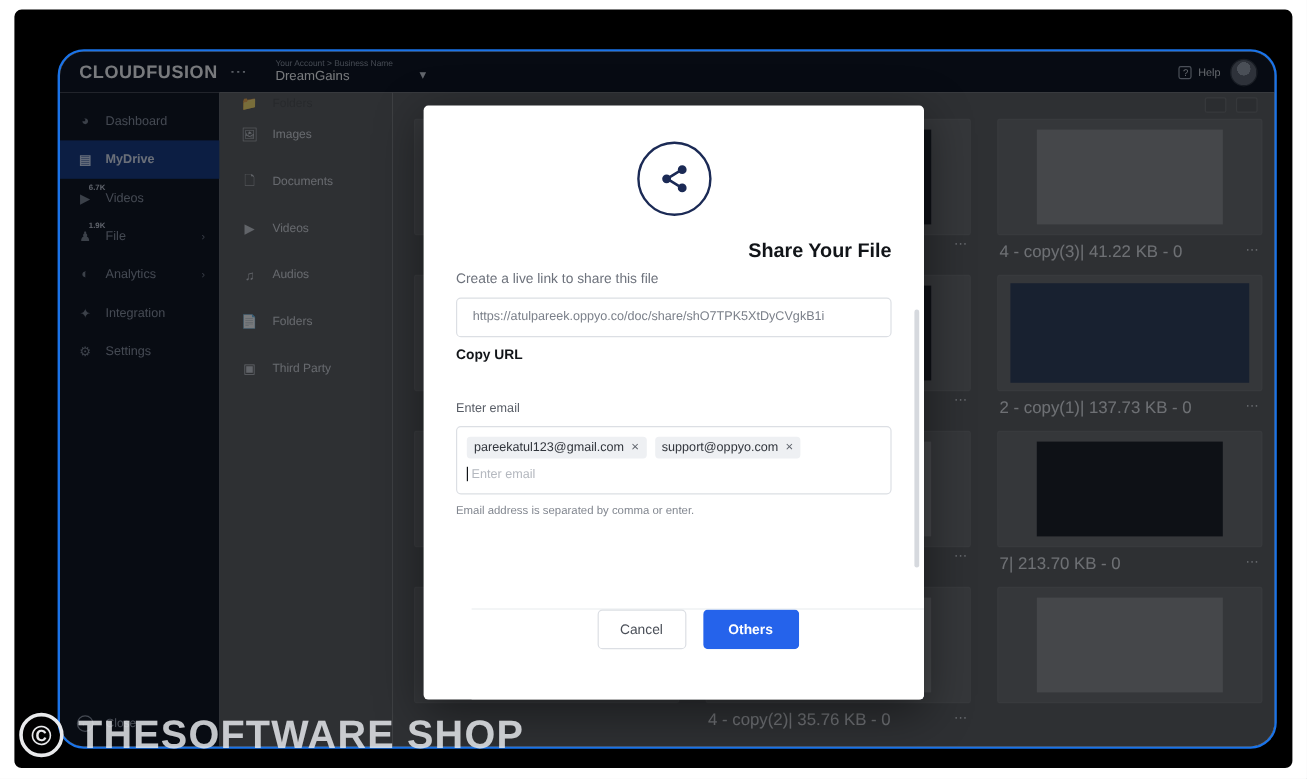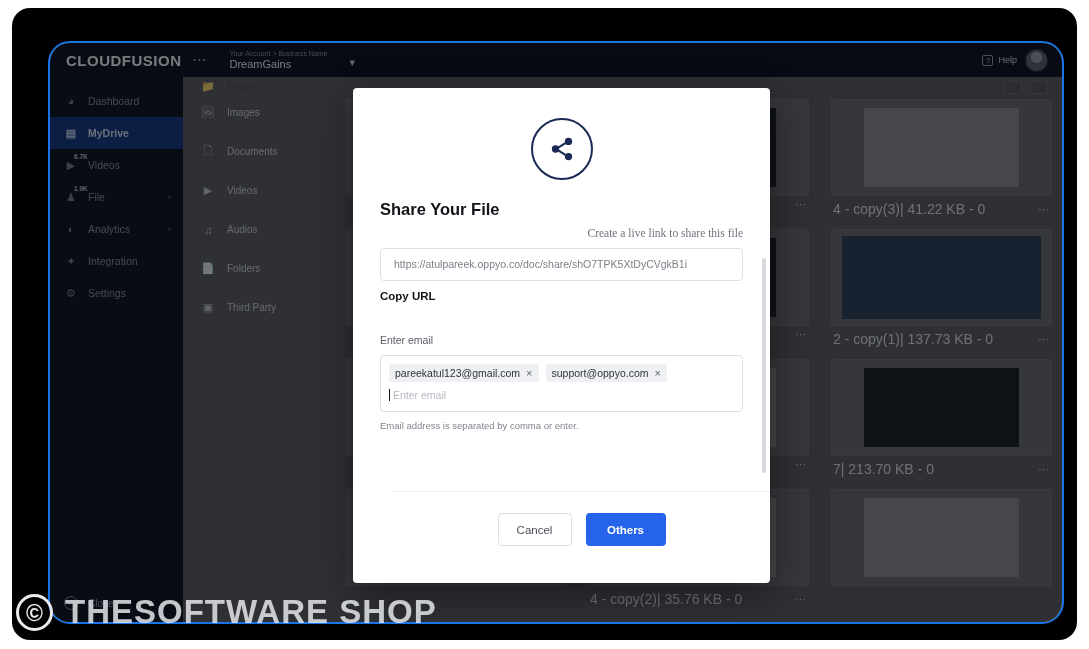--- a/index.html
+++ b/index.html
@@ -9,21 +9,21 @@
     font-family: "Liberation Sans", sans-serif;
     overflow: hidden;
   }
   #root { position: relative; width: 1089px; height: 649px; background: #ffffff; }
 
   
   .device-frame {
     position: absolute; left: 12px; top: 8px;
     width: 1065px; height: 632px;
     background: #000000;
-    border-radius: 18px;
+    border-radius: 6px;
   }
   .device-screen {
     position: absolute; left: 36px; top: 33px;
     width: 1016px; height: 583px;
     background: #0d1017;
     border: 2px solid #1a73e8;
     border-radius: 22px;
     overflow: hidden;
   }
 
@@ -158,25 +158,25 @@
   .modal-body {
     position: absolute; left: 0; right: 0; top: 0; bottom: 76px;
     padding: 30px 27px 0 27px; overflow: hidden;
   }
   .share-circle {
     width: 62px; height: 62px; border-radius: 50%;
     border: 2.5px solid #1b2a55; margin: 0 auto;
     display: flex; align-items: center; justify-content: center;
   }
   .modal-title {
-    text-align: left; margin-top: 20px;
+    text-align: right; margin-top: 20px;
     font-size: 16.5px; font-weight: 700; color: #111418;
   }
   .modal-sub {
-    text-align: right; margin-top: 8px; font-size: 11.5px; color: #6d727c; font-family: Liberation Serif, serif;
+    text-align: left; margin-top: 8px; font-size: 11.5px; color: #6d727c;
   }
   .field-label {
     margin-top: 32px; font-size: 10.5px; color: #585d66;
   }
   .url-input {
     margin-top: 9px; width: 100%; height: 33px;
     border: 1px solid #dcdfe4; border-radius: 4px;
     padding: 0 13px; font-size: 10.5px; color: #7b808a;
     font-family: "Liberation Sans", sans-serif;
     background: #ffffff; white-space: nowrap; overflow: hidden;
@@ -202,23 +202,23 @@
     font-family: "Liberation Sans", sans-serif;
     border-left: 1.5px solid #111418; padding-left: 3px;
   }
   .chip-input::placeholder { color: #b4b8bf; }
   .chip-help { margin-top: 8px; font-size: 9.5px; color: #81868f; }
   .modal-scrollbar {
     position: absolute; right: 4px; top: 170px; width: 4px; height: 215px;
     background: #d6d9de; border-radius: 2px;
   }
   .modal-footer {
-    position: absolute; left: 0; right: 0; bottom: 16px; height: 76px;
+    position: absolute; left: 0; right: 0; bottom: 0; height: 76px;
     border-top: 1px solid #eceef1; background: #ffffff;
-    display: flex; align-items: center; justify-content: center; gap: 14px; margin-left: 40px;
+    display: flex; align-items: flex-start; justify-content: center; gap: 14px; margin-left: 40px;
   }
   .btn {
     height: 33px; min-width: 74px; border-radius: 4px;
     font-size: 11.5px; cursor: pointer; border: 1px solid transparent;
     font-family: "Liberation Sans", sans-serif;
   }
   .btn-cancel { background: #ffffff; border-color: #dcdfe4; color: #4a4f58; }
   .btn-share { background: #2563eb; color: #ffffff; font-weight: 700; min-width: 80px; }
 
   

